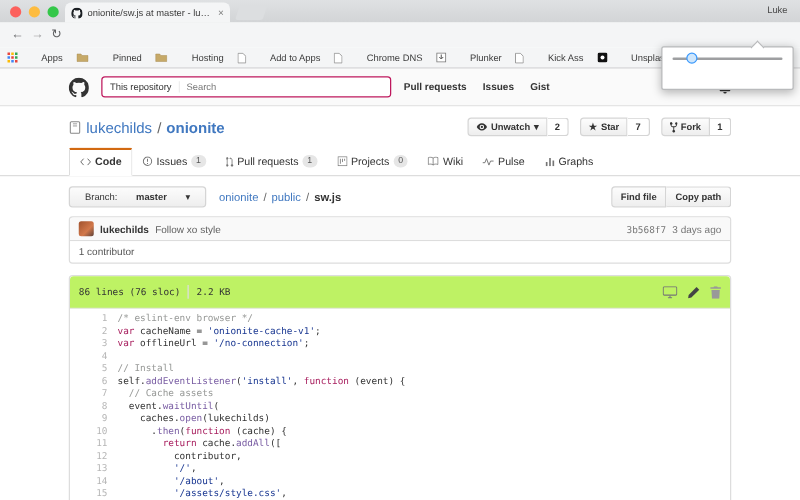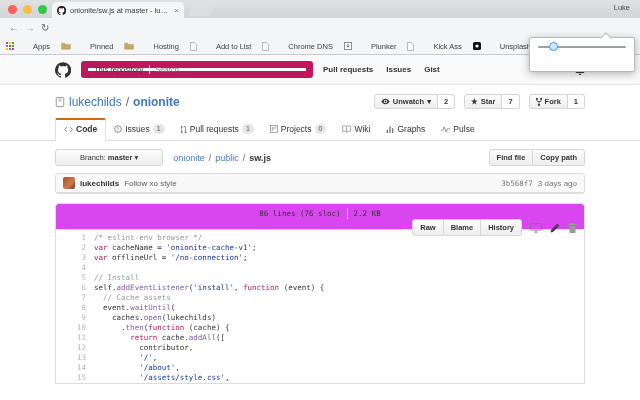--- a/index.html
+++ b/index.html
@@ -55,21 +55,21 @@
   #popup-title { font-size:7.5px; color:#222; padding:5px 8px 3px; }
   #slider { position:relative; margin:4px 8px 0; height:9px; }
   #slider-track { position:absolute; top:4px; left:0; right:0; height:2px; background:#9e9fa1; border-radius:1px; }
   #slider-handle { position:absolute; top:0; width:9px; height:9px; border-radius:50%;
     background:#cfe6fb; border:1.5px solid #3b99fc; }
 
   
   #gh-page { position:absolute; top:55px; left:0; width:640px; height:345px; background:#fff; color:#333; }
   #gh-header { height:30px; background:#fafafa; border-bottom:1px solid #e5e5e5;
     display:flex; align-items:center; padding:0 55px; gap:10px; }
-  #gh-search { width:232px; height:17px; background:#fff; border:7px solid #be185d; border-radius:3px;
+  #gh-search { width:232px; height:17px; background:#fff; border:1px solid #be185d; border-radius:3px;
     display:flex; align-items:center; font-size:7.5px; }
   #search-scope { padding:0 6px; color:#333; border-right:1px solid #eee; white-space:nowrap; }
   #search-input { border:0; outline:0; flex:1; font-size:7.5px; color:#999; padding:0 5px;
     font-family:"Liberation Sans",sans-serif; background:transparent; }
   .hdr-link { font-size:8px; font-weight:bold; color:#333; white-space:nowrap; }
   #bell-wrap { margin-left:auto; }
 
   #repo-row { display:flex; align-items:center; padding:9px 55px 5px; }
   #repo-title { display:flex; align-items:center; gap:4px; font-size:12px; }
   #repo-title a { text-decoration:none; }
@@ -86,23 +86,23 @@
     height:15px; display:flex; align-items:center; }
 
   #repo-nav { padding:0 55px; border-bottom:1px solid #ddd; display:flex; margin-top:3px; }
   .nav-item { display:flex; align-items:center; gap:3px; font-size:8.5px; color:#333;
     padding:5px 8px 6px; position:relative; top:1px; }
   .nav-item.active { background:#fff; border:1px solid #ddd; border-top:2px solid #d26911;
     border-bottom:1px solid #fff; border-radius:2px 2px 0 0; font-weight:bold; padding-top:4px; }
   .nav-count { background:#e6e6e6; border-radius:8px; font-size:7px; padding:0 4px; color:#555; line-height:10px; }
 
   #file-nav { display:flex; align-items:center; padding:8px 55px 0; }
-  #branch-btn { display:flex; align-items:flex-start; gap:2px; font-size:7.5px; color:#333;
+  #branch-btn { display:flex; align-items:flex-start; gap:15px; font-size:7.5px; color:#333;
     background:linear-gradient(#fcfcfc,#eee); border:1px solid #d5d5d5; border-radius:3px;
-    padding:3px 24px; }
+    padding:3px 12px; }
   #branch-name { font-weight:bold; }
   #breadcrumb { margin-left:10px; font-size:9px; display:flex; gap:4px; align-items:center; }
   #breadcrumb .crumb-link { color:#4078c0; }
   #breadcrumb .crumb-final { font-weight:bold; color:#333; }
   #breadcrumb .crumb-sep { color:#666; }
   #path-btns { margin-left:auto; display:flex; }
   #find-file-btn { border-radius:3px 0 0 3px; }
   #copy-path-btn { border-radius:0 3px 3px 0; border-left:0; }
   .path-btn { font-size:7.5px; font-weight:bold; color:#333; background:linear-gradient(#fcfcfc,#eee);
     border:1px solid #d5d5d5; padding:3px 7px; }
@@ -112,22 +112,22 @@
     border-bottom:1px solid #ddd; border-radius:3px 3px 0 0; }
   #commit-avatar { width:12px; height:12px; border-radius:2px;
     background:linear-gradient(135deg,#a0522d,#d2784a 60%,#5d4037); }
   #commit-author { font-size:8px; font-weight:bold; color:#333; }
   #commit-msg { font-size:8px; color:#616161; }
   #commit-meta { margin-left:auto; font-size:8px; color:#767676; display:flex; gap:5px; }
   #commit-sha { font-family:"DejaVu Sans Mono",monospace; font-size:7.5px; }
   #contrib-row { padding:4px 7px; font-size:8px; color:#555; }
 
   #file-box { margin:9px 55px 0; border:1px solid #ddd; border-radius:3px 3px 0 0; }
-  #file-header { display:flex; align-items:center; background:#d946ef; border-bottom:1px solid #ddd;
-    padding:4px 7px; border-radius:3px 3px 0 0; height:26px;flex-direction:column; }
+  #file-header { display:flex; background:#bef264; border-bottom:1px solid #ddd;
+    padding:4px 7px; border-radius:3px 3px 0 0; height:26px; }
   #file-meta { display:flex; align-items:center; gap:6px; font-size:7.5px; color:#333;
     font-family:"DejaVu Sans Mono",monospace; }
   .meta-divider { width:1px; height:11px; background:#ddd; }
   #file-actions { margin-left:auto; display:flex; align-items:center; gap:8px; }
   #file-btn-group { display:flex; }
   .file-btn { font-size:7.5px; font-weight:bold; color:#333; background:linear-gradient(#fcfcfc,#eee);
     border:1px solid #d5d5d5; border-left-width:0; padding:3px 7px; }
   .file-btn:first-child { border-left-width:1px; border-radius:3px 0 0 3px; }
   .file-btn:last-child { border-radius:0 3px 3px 0; }
 
@@ -214,21 +214,21 @@
         </svg>
       </span>
       <span>Hosting</span>
     </span>
     <span class="bookmark">
       <span class="bm-icon">
         <svg viewBox="0 0 9 11" width="7" height="9">
           <path fill="#fff" stroke="#9a9a9a" d="M.5.5h5l3 3v7h-8z"></path>
         </svg>
       </span>
-      <span>Add to List</span>
+      <span>Add to Apps</span>
     </span>
     <span class="bookmark">
       <span class="bm-icon">
         <svg viewBox="0 0 9 11" width="7" height="9">
           <path fill="#fff" stroke="#9a9a9a" d="M.5.5h5l3 3v7h-8z"></path>
         </svg>
       </span>
       <span>Chrome DNS</span>
     </span>
     <span class="bookmark">
@@ -377,33 +377,33 @@
       <a class="nav-item">
         <span class="bm-icon">
           <svg viewBox="0 0 14 12" width="9" height="8">
             <path fill="none" stroke="#767676" d="M7 2C5.5.8 3 .8 1 1.5v8.5c2-.7 4.5-.7 6 .5 1.5-1.2 4-1.2 6-.5V1.5C11 .8 8.5.8 7 2zM7 2v9"></path>
           </svg>
         </span>
         <span>Wiki</span>
       </a>
       <a class="nav-item">
         <span class="bm-icon">
+          <svg viewBox="0 0 14 10" width="9" height="7">
+            <path fill="none" stroke="#767676" stroke-width="1.2" d="M0 6h3L5 1l3 8 2-5h4"></path>
+          </svg>
+        </span>
+        <span>Pulse</span>
+      </a>
+      <a class="nav-item">
+        <span class="bm-icon">
           <svg viewBox="0 0 12 12" width="8" height="8">
             <path stroke="#767676" stroke-width="2" d="M2 12V7M6 12V2M10 12V5"></path>
           </svg>
         </span>
         <span>Graphs</span>
-      </a>
-      <a class="nav-item">
-        <span class="bm-icon">
-          <svg viewBox="0 0 14 10" width="9" height="7">
-            <path fill="none" stroke="#767676" stroke-width="1.2" d="M0 6h3L5 1l3 8 2-5h4"></path>
-          </svg>
-        </span>
-        <span>Pulse</span>
       </a>
     </div>
 
   <div id="file-nav">
     <div id="branch-btn">
       <span>Branch:</span>
       <span id="branch-name">master</span>
       <span>▾</span>
     </div>
     <div id="breadcrumb">
@@ -422,35 +422,31 @@
   <div id="commit-box">
     <div id="commit-row">
       <span id="commit-avatar"></span>
       <span id="commit-author">lukechilds</span>
       <span id="commit-msg">Follow xo style</span>
       <span id="commit-meta">
         <span id="commit-sha">3b568f7</span>
         <span>3 days ago</span>
       </span>
     </div>
+    <div id="contrib-row">1 contributor</div>
   </div>
 
   <div id="file-box">
     <div id="file-header">
       <div id="file-meta">
         <span>86 lines (76 sloc)</span>
         <span class="meta-divider"></span>
         <span>2.2 KB</span>
       </div>
       <div id="file-actions">
-        <div id="file-btn-group">
-            <span class="file-btn">Raw</span>
-            <span class="file-btn">Blame</span>
-            <span class="file-btn">History</span>
-          </div>
         <span>
           <svg width="12" height="10" viewBox="0 0 14 12">
               <rect x="0.5" y="0.5" width="13" height="8" rx="1" fill="none" stroke="#767676"></rect>
               <path d="M5 11h4M7 9v2" stroke="#767676" fill="none"></path>
             </svg>
         </span>
         <span>
           <svg width="10" height="10" viewBox="0 0 12 12">
               <path fill="#444" d="M8.7.7l2.6 2.6-7.6 7.6L.6 11.4l.5-3.1L8.7.7z"></path>
             </svg>

